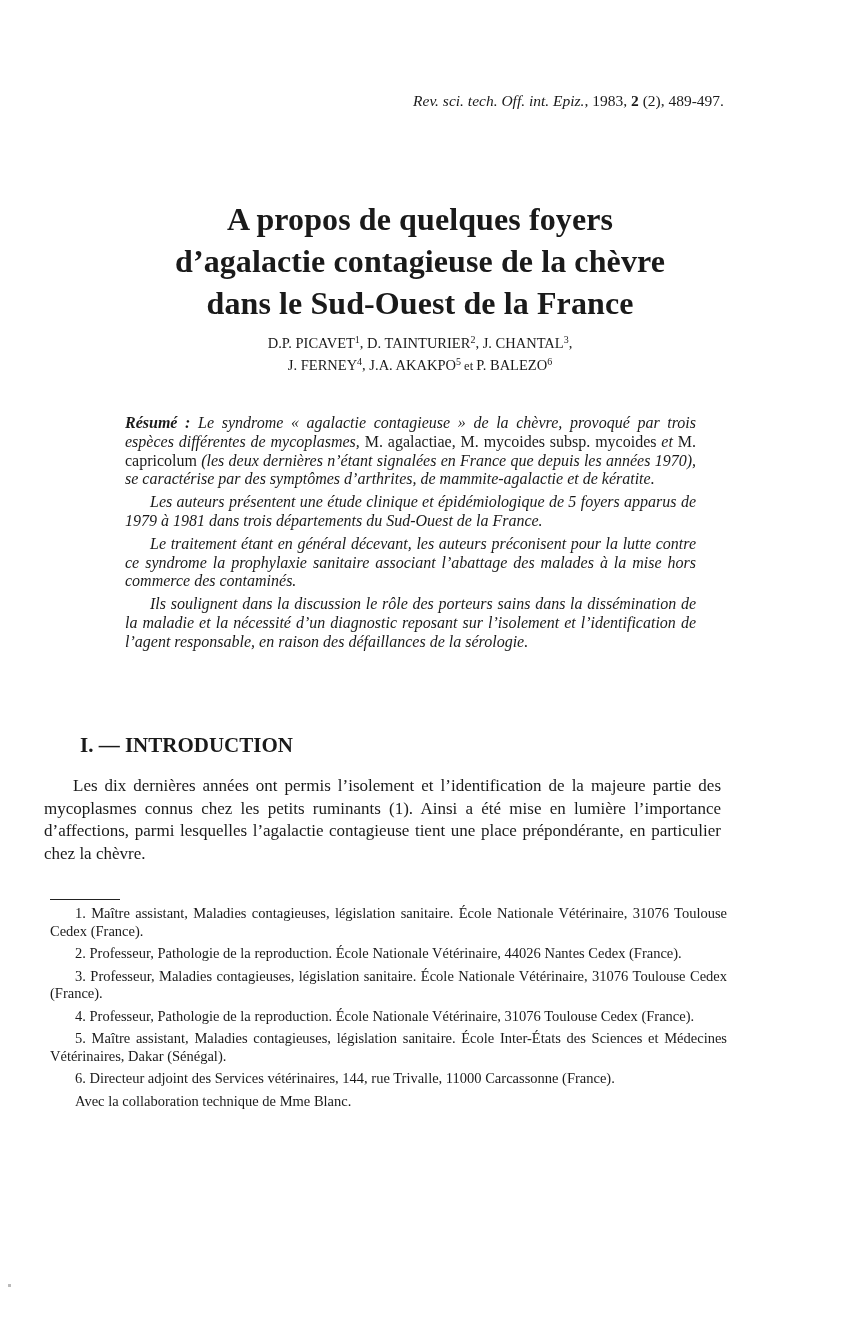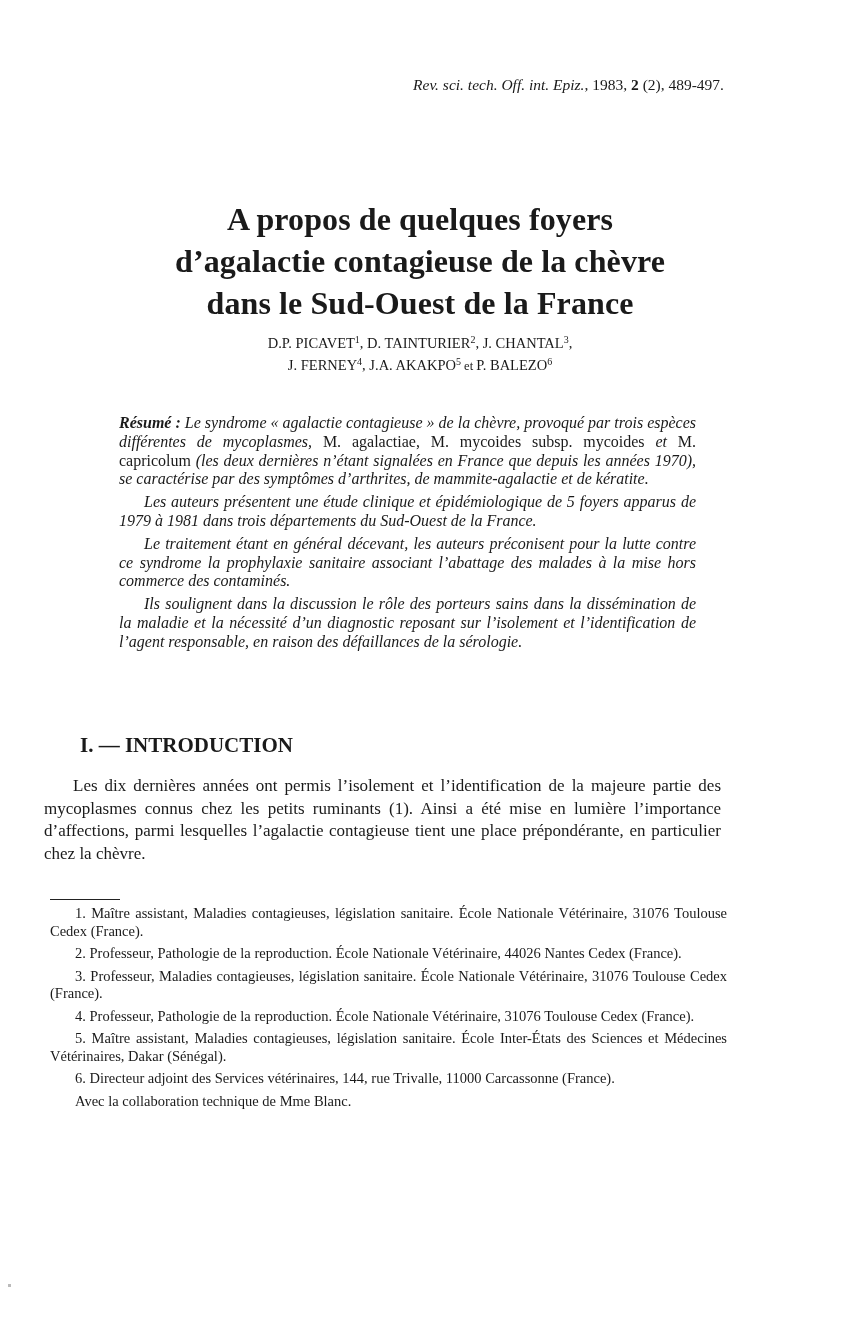--- a/index.html
+++ b/index.html
@@ -15,21 +15,21 @@
       font-family: "Liberation Serif", "DejaVu Serif", serif;
       color: #1a1a1a;
     }
     .page {
       position: absolute;
       left: 0; top: 0;
       width: 858px; height: 1332px;
     }
     .citation {
       position: absolute;
-      top: 76px;
+      top: 92px;
       right: 134px;
       font-size: 15.5px;
       white-space: nowrap;
       text-align: center;
     }
     .citation i { font-style: italic; }
     .citation b { font-weight: bold; }
 
     .title {
       position: absolute;
@@ -64,21 +64,21 @@
       position: absolute;
       top: 414px;
       left: 111px;
       width: 585px;
       font-size: 16px;
       line-height: 18.8px;
       text-align: justify;
       font-style: italic;
     }
     .abstract p {
-      margin: 0 0 4px 8px;
+      margin: 0 0 4px 14px;
     }
     .abstract p.indent { text-indent: 25px; }
     .abstract .label { font-weight: bold; }
     .abstract .roman { font-style: normal; }
 
     .section-heading {
       position: absolute;
       top: 733px;
       left: 80px;
       width: 680px;

